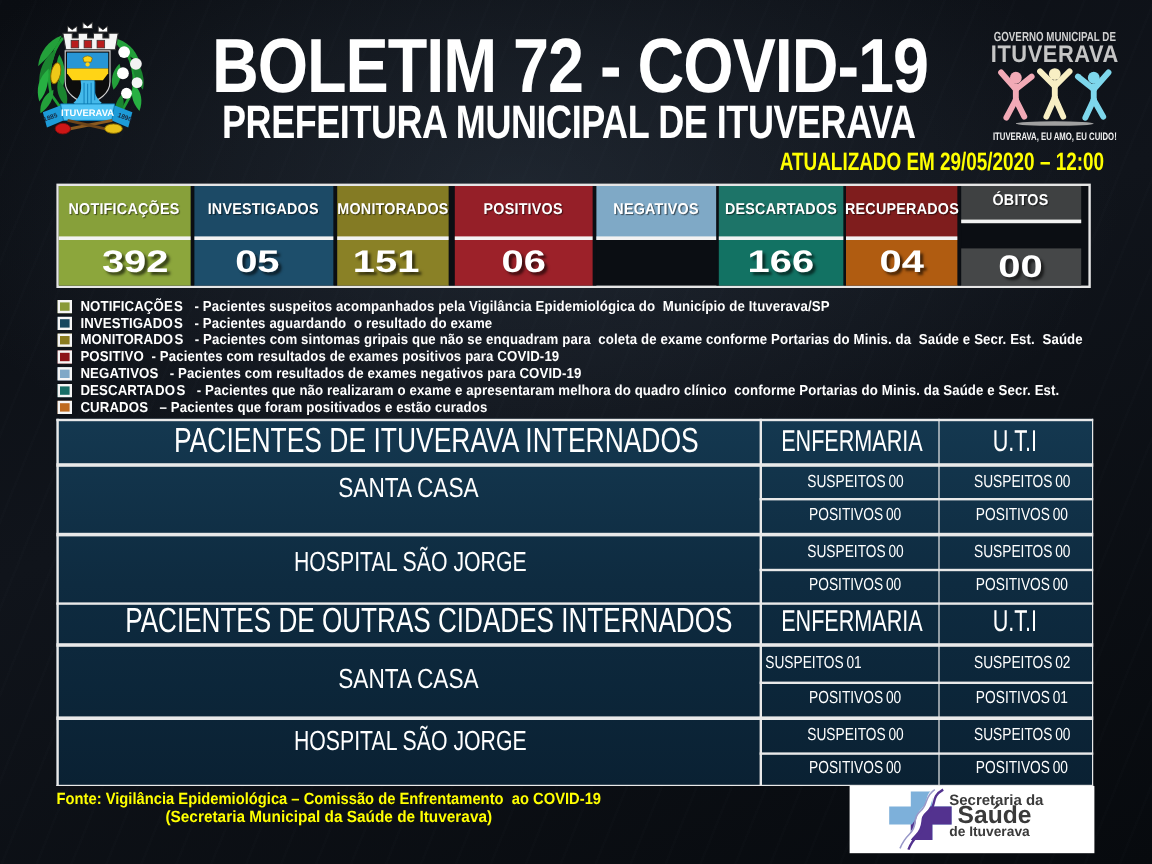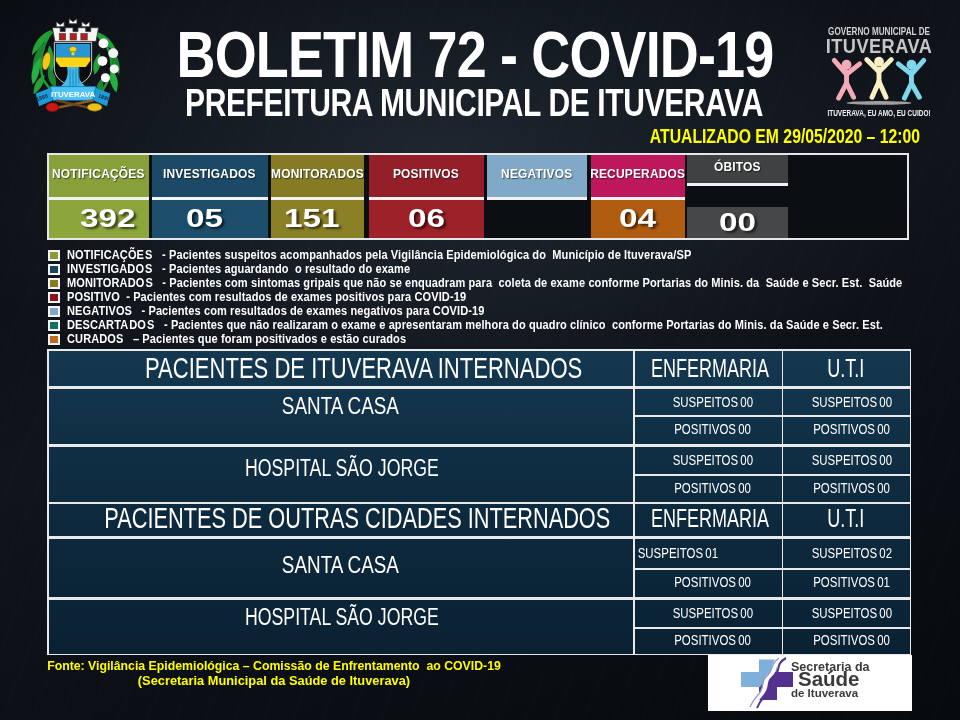--- a/index.html
+++ b/index.html
@@ -154,21 +154,21 @@
 </div>
 
 <div class="abs" style="left:0;width:950px;top:20px;line-height:1.1;text-align:center;font-size:64px;font-weight:bold;color:#fff;letter-spacing:-1px;transform:scaleX(0.843);transform-origin:475px 0;white-space:nowrap;">BOLETIM 72 - COVID-19</div>
 
 <div class="abs" style="left:0;width:948px;top:82px;line-height:1.1;text-align:center;font-size:39px;font-weight:bold;color:#fff;letter-spacing:-0.5px;transform:scaleX(0.77);transform-origin:474px 0;white-space:nowrap;">PREFEITURA MUNICIPAL DE ITUVERAVA</div>
 
 <div class="abs" style="left:520px;width:400px;top:124px;line-height:1.1;text-align:right;font-size:21px;font-weight:bold;color:#ffff00;white-space:nowrap;transform:scaleX(0.75);transform-origin:100% 0;">ATUALIZADO EM 29/05/2020 – 12:00</div>
 
 <div class="abs" style="left:46.5px;top:152.5px;width:862.5px;height:87px;border:2px solid #e6e6e6;background:#0b0e13;display:flex;">
 
-  <div class="col" style="width:100px;">
+  <div class="col" style="width:110px;">
       <div class="ch" style="background:#87a03a;">
         <span>NOTIFICAÇÕES</span>
       </div>
       <div class="cv" style="background:#8ca63c;padding-left:19px;">
         <span>392</span>
       </div>
     </div>
   <div class="gap" style="width:3.5px;"></div>
 
   <div class="col" style="width:115.5px;">
@@ -201,24 +201,32 @@
     </div>
   <div class="gap" style="width:2.5px;"></div>
 
   <div class="col" style="width:100px;">
       <div class="ch" style="background:#7fa9c6;">
         <span>NEGATIVOS</span>
       </div>
     </div>
   <div class="gap" style="width:2.5px;"></div>
 
+  <div class="col" style="width:103.5px;">
+      <div class="ch" style="background:#1d7468;">
+        <span>DESCARTADOS</span>
+      </div>
+      <div class="cv" style="background:#127263;">
+        <span>166</span>
+      </div>
+    </div>
   <div class="gap" style="width:2px;"></div>
 
   <div class="col" style="width:93.5px;">
-      <div class="ch" style="background:#be185d;">
+      <div class="ch" style="background:#7f1d1d;">
         <span>RECUPERADOS</span>
       </div>
       <div class="cv" style="background:#b05c11;">
         <span>04</span>
       </div>
     </div>
   <div class="gap" style="width:2.5px;"></div>
 
   <div class="col" style="width:100.5px;">
       <div class="ch" style="background:#3f4142;">

